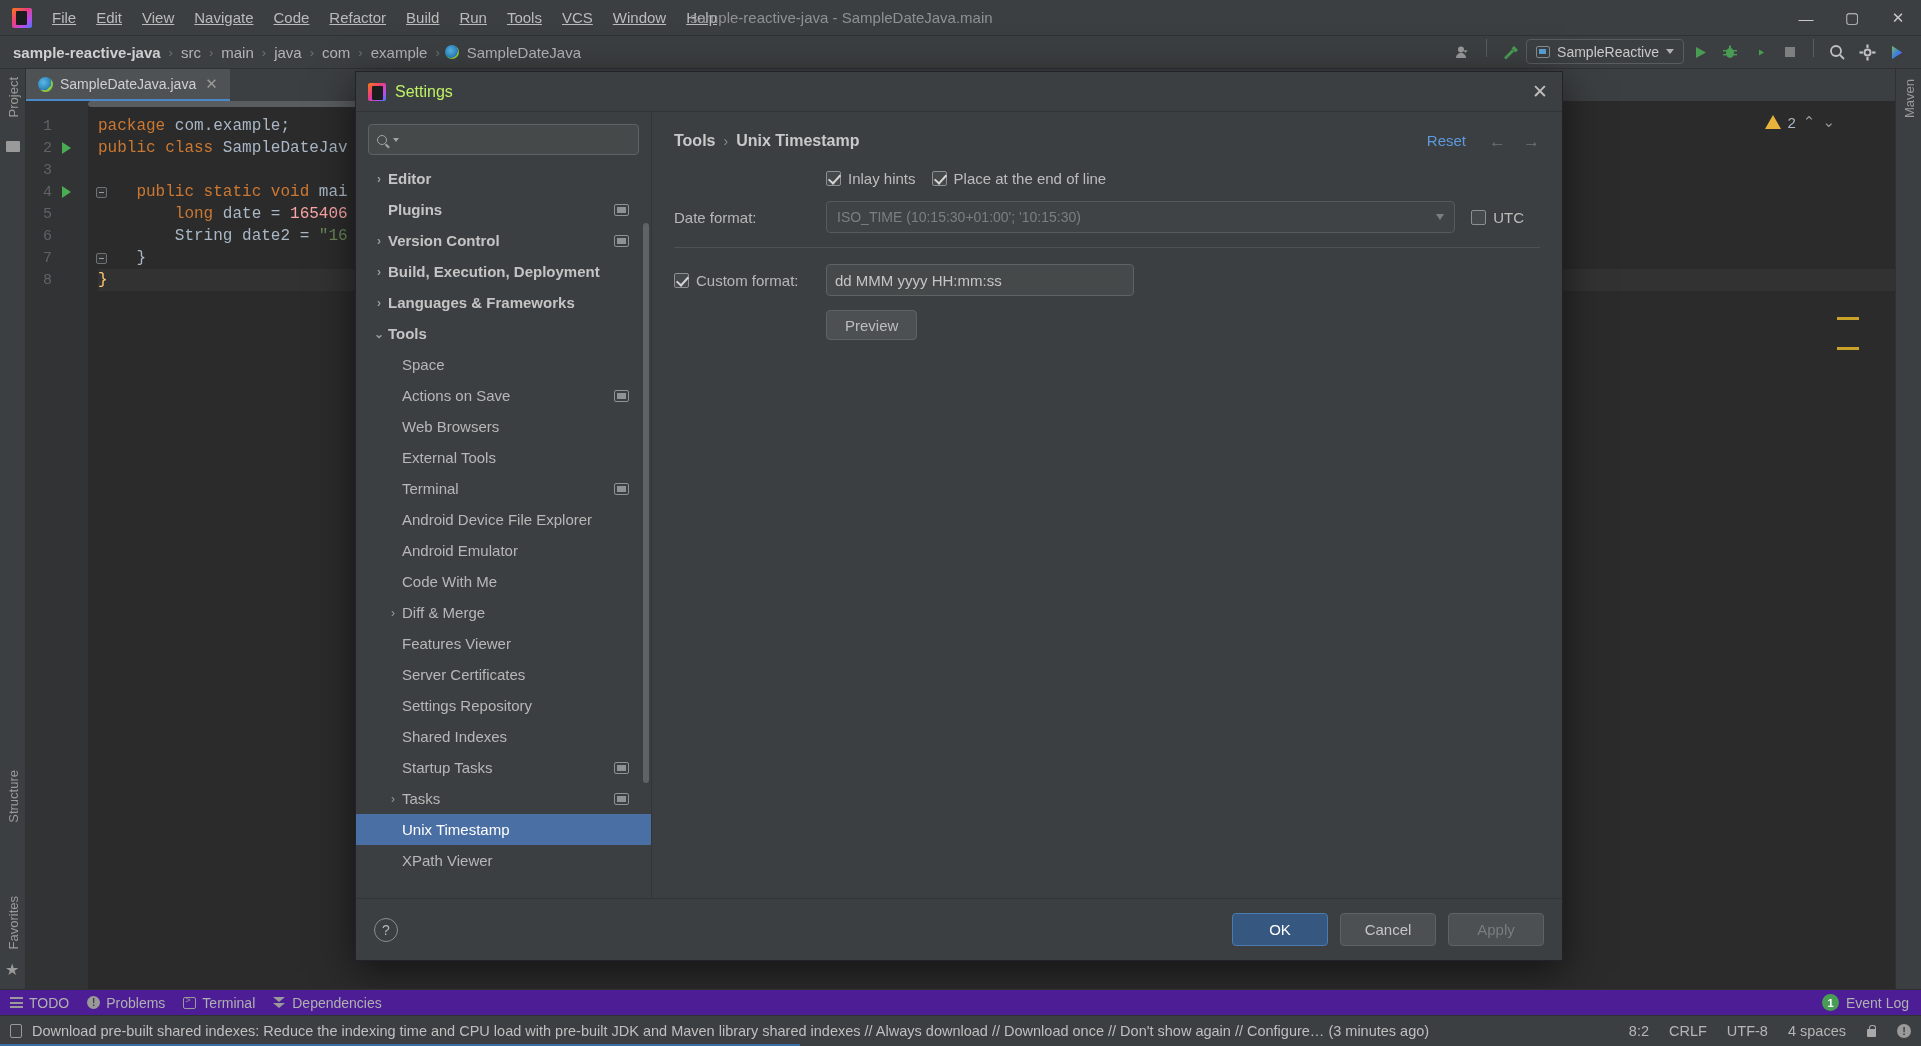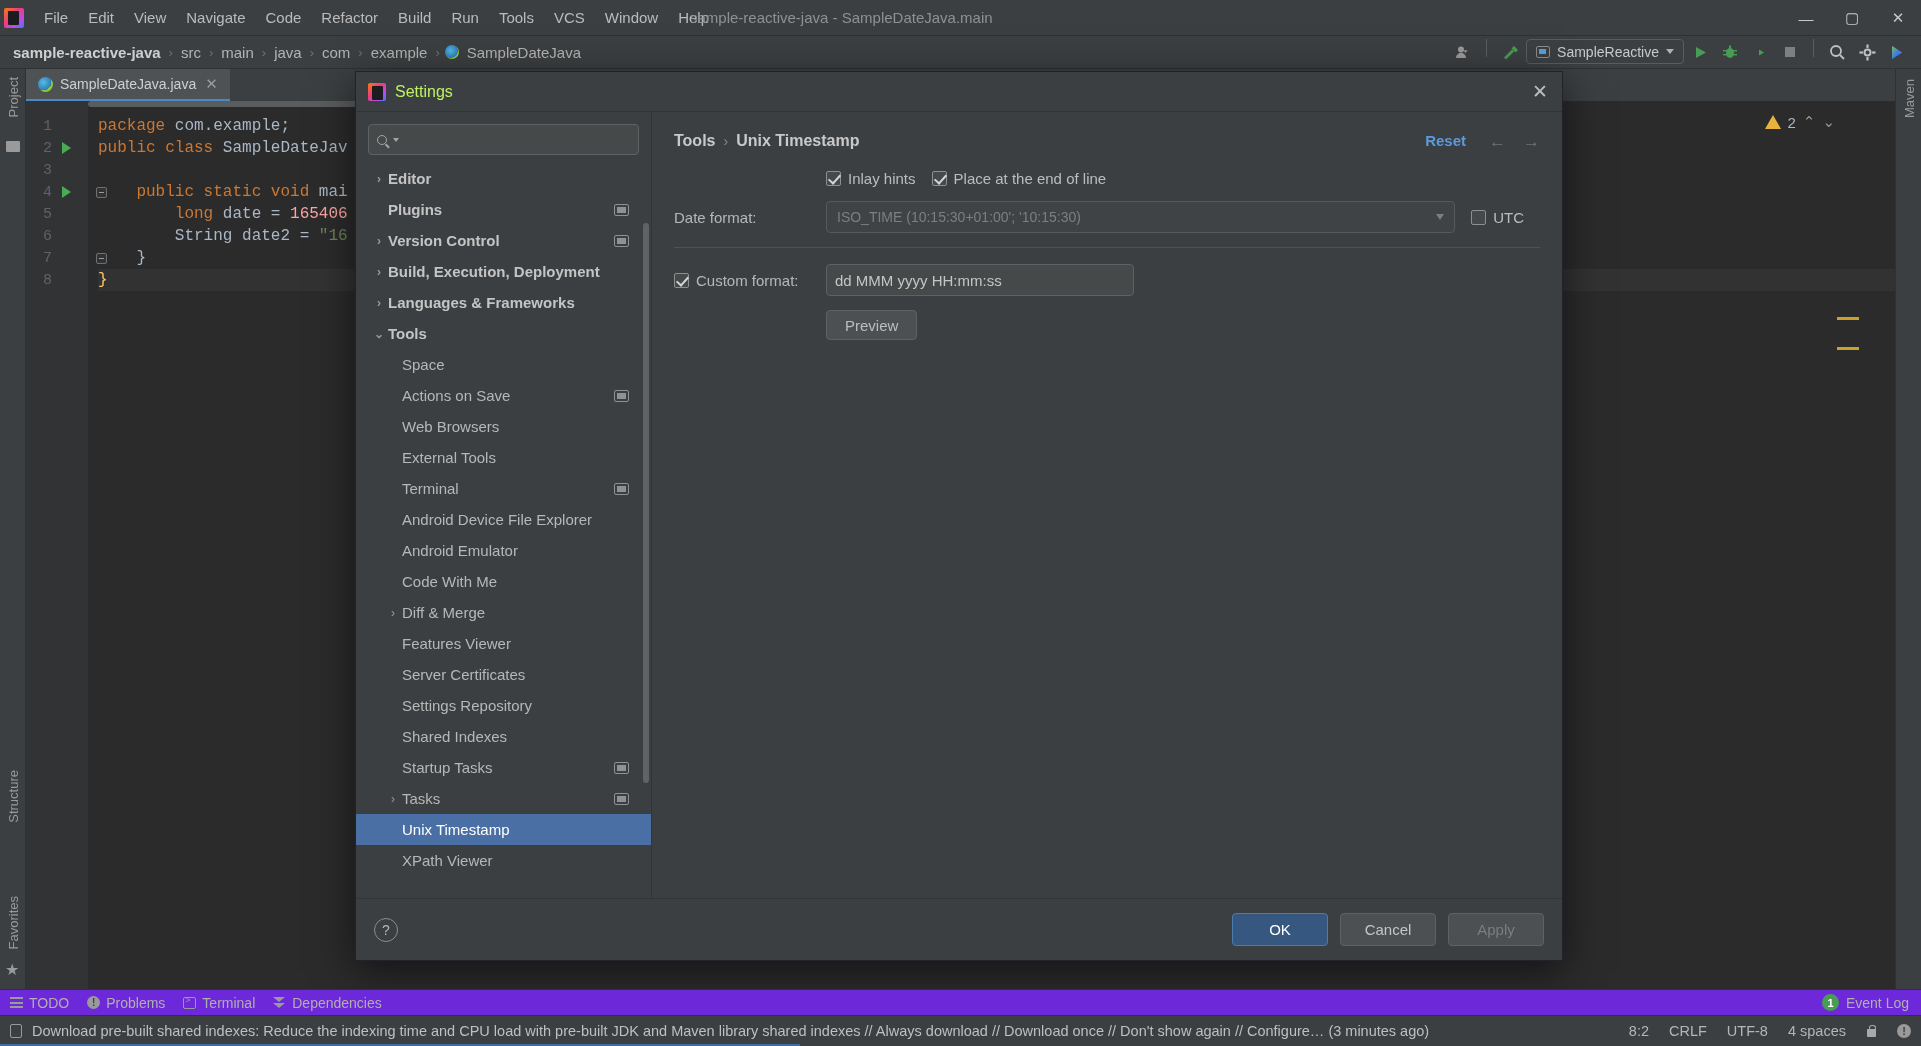--- a/index.html
+++ b/index.html
@@ -9,22 +9,22 @@
     font-family: "Liberation Sans", sans-serif;
     font-size: 15px;
     color: #bbbbbb;
     overflow: hidden;
   }
   #app { position: relative; width: 1921px; height: 1046px; }
 
   
   .menubar {
     height: 36px; background: #3c3f41;
-    display: flex; align-items: center; 
-    position: relative; border-bottom: 1px solid #2f3133;
+    display: flex; align-items: center; padding-left: 8px;
+    position: relative; border-bottom: 1px solid #2f3133; text-decoration: underline;
   }
   .ij-logo {
     width: 20px; height: 20px; margin: 0 10px 0 4px; border-radius: 2px;
     background: linear-gradient(135deg,#f97a12 0%,#ed3d7d 40%,#b14ef5 75%,#3b7bf0 100%);
     position: relative; flex: none;
   }
   .ij-logo::after{
     content:""; position:absolute; left:4px; top:3px; width:11px; height:14px;
     background:#1b1c1e; border-radius:1px;
   }
@@ -178,21 +178,21 @@
   }
   .badge-ic::after{content:"";position:absolute;left:2px;top:2px;right:2px;bottom:2px;background:#8f9294;}
   .tscroll-thumb{ position:absolute; right:2px; width:6px; background:#5f6365; border-radius:3px;}
 
   .content-pane { flex:1; background:#3c3f41; position:relative; padding:0; min-width:0; }
   .content-head {
     display:flex; align-items:center; padding:20px 22px 0 22px; position:relative;
   }
   .bc { font-size:16px; font-weight:bold; color:#c9c9c9; }
   .bc-sep { color:#8a8d8f; margin:0 8px; font-size:14px; }
-  .reset-link { position:absolute; right:96px; top:20px; color:#5c9ade; font-size:15px; font-weight:bold; }
+  .reset-link { position:absolute; right:96px; top:20px; color:#5c9ade; font-size:15px; font-weight:normal; }
   .nav-arrow { position:absolute; top:20px; color:#6f7376; font-size:17px; }
   .nav-back { right:56px; } .nav-fwd { right:22px; }
 
   .form { padding:20px 22px 0 22px; }
   .row { display:flex; align-items:center; margin-bottom:14px; }
   .lbl-col { width:152px; text-align:left; color:#b7b7b7; font-size:15px; flex:none; }
   .cbx {
     width:15px;height:15px;border:1px solid #8d9092;background:#45494a;border-radius:2px;
     position:relative; flex:none; margin-right:7px;
   }
@@ -232,21 +232,21 @@
   .btn {
     min-width:96px; height:33px; border-radius:4px; font-size:15px;
     display:flex; align-items:center; justify-content:center; border:1px solid #5e6264;
     background:#4c5052; color:#c5c5c5;
   }
   .btn.primary { background:#365880; border-color:#4a7cb0; color:#ffffff; }
   .btn.disabled { color:#7a7d7f; }
 
   
   .bottom-strip {
-    position:absolute; left:0; right:0; bottom:31px; height:26px; background:#6d28d9;
+    position:absolute; left:0; right:0; bottom:31px; height:26px; background:#4c1d95;
     display:flex; align-items:center; padding-left:10px; gap:18px; border-top:1px solid #2f3133;
   }
   .bw { display:flex; align-items:center; gap:6px; color:#b0b0b0; font-size:14px; }
   .ic-todo { width:13px;height:11px; display:flex; flex-direction:column; justify-content:space-between; }
   .ic-todo span{display:block;height:2px;background:#9a9a9a;}
   .ic-prob { width:13px;height:13px;border-radius:50%;background:#9a9a9a;color:#3c3f41;font-size:10px;font-weight:bold;
              display:flex;align-items:center;justify-content:center;}
   .ic-term { width:13px;height:12px;border:1.4px solid #9a9a9a;border-radius:2px;position:relative;}
   .ic-term::after{content:">";position:absolute;left:1px;top:-3px;font-size:9px;color:#9a9a9a;}
   .ic-dep { width:13px;height:12px;position:relative; }

